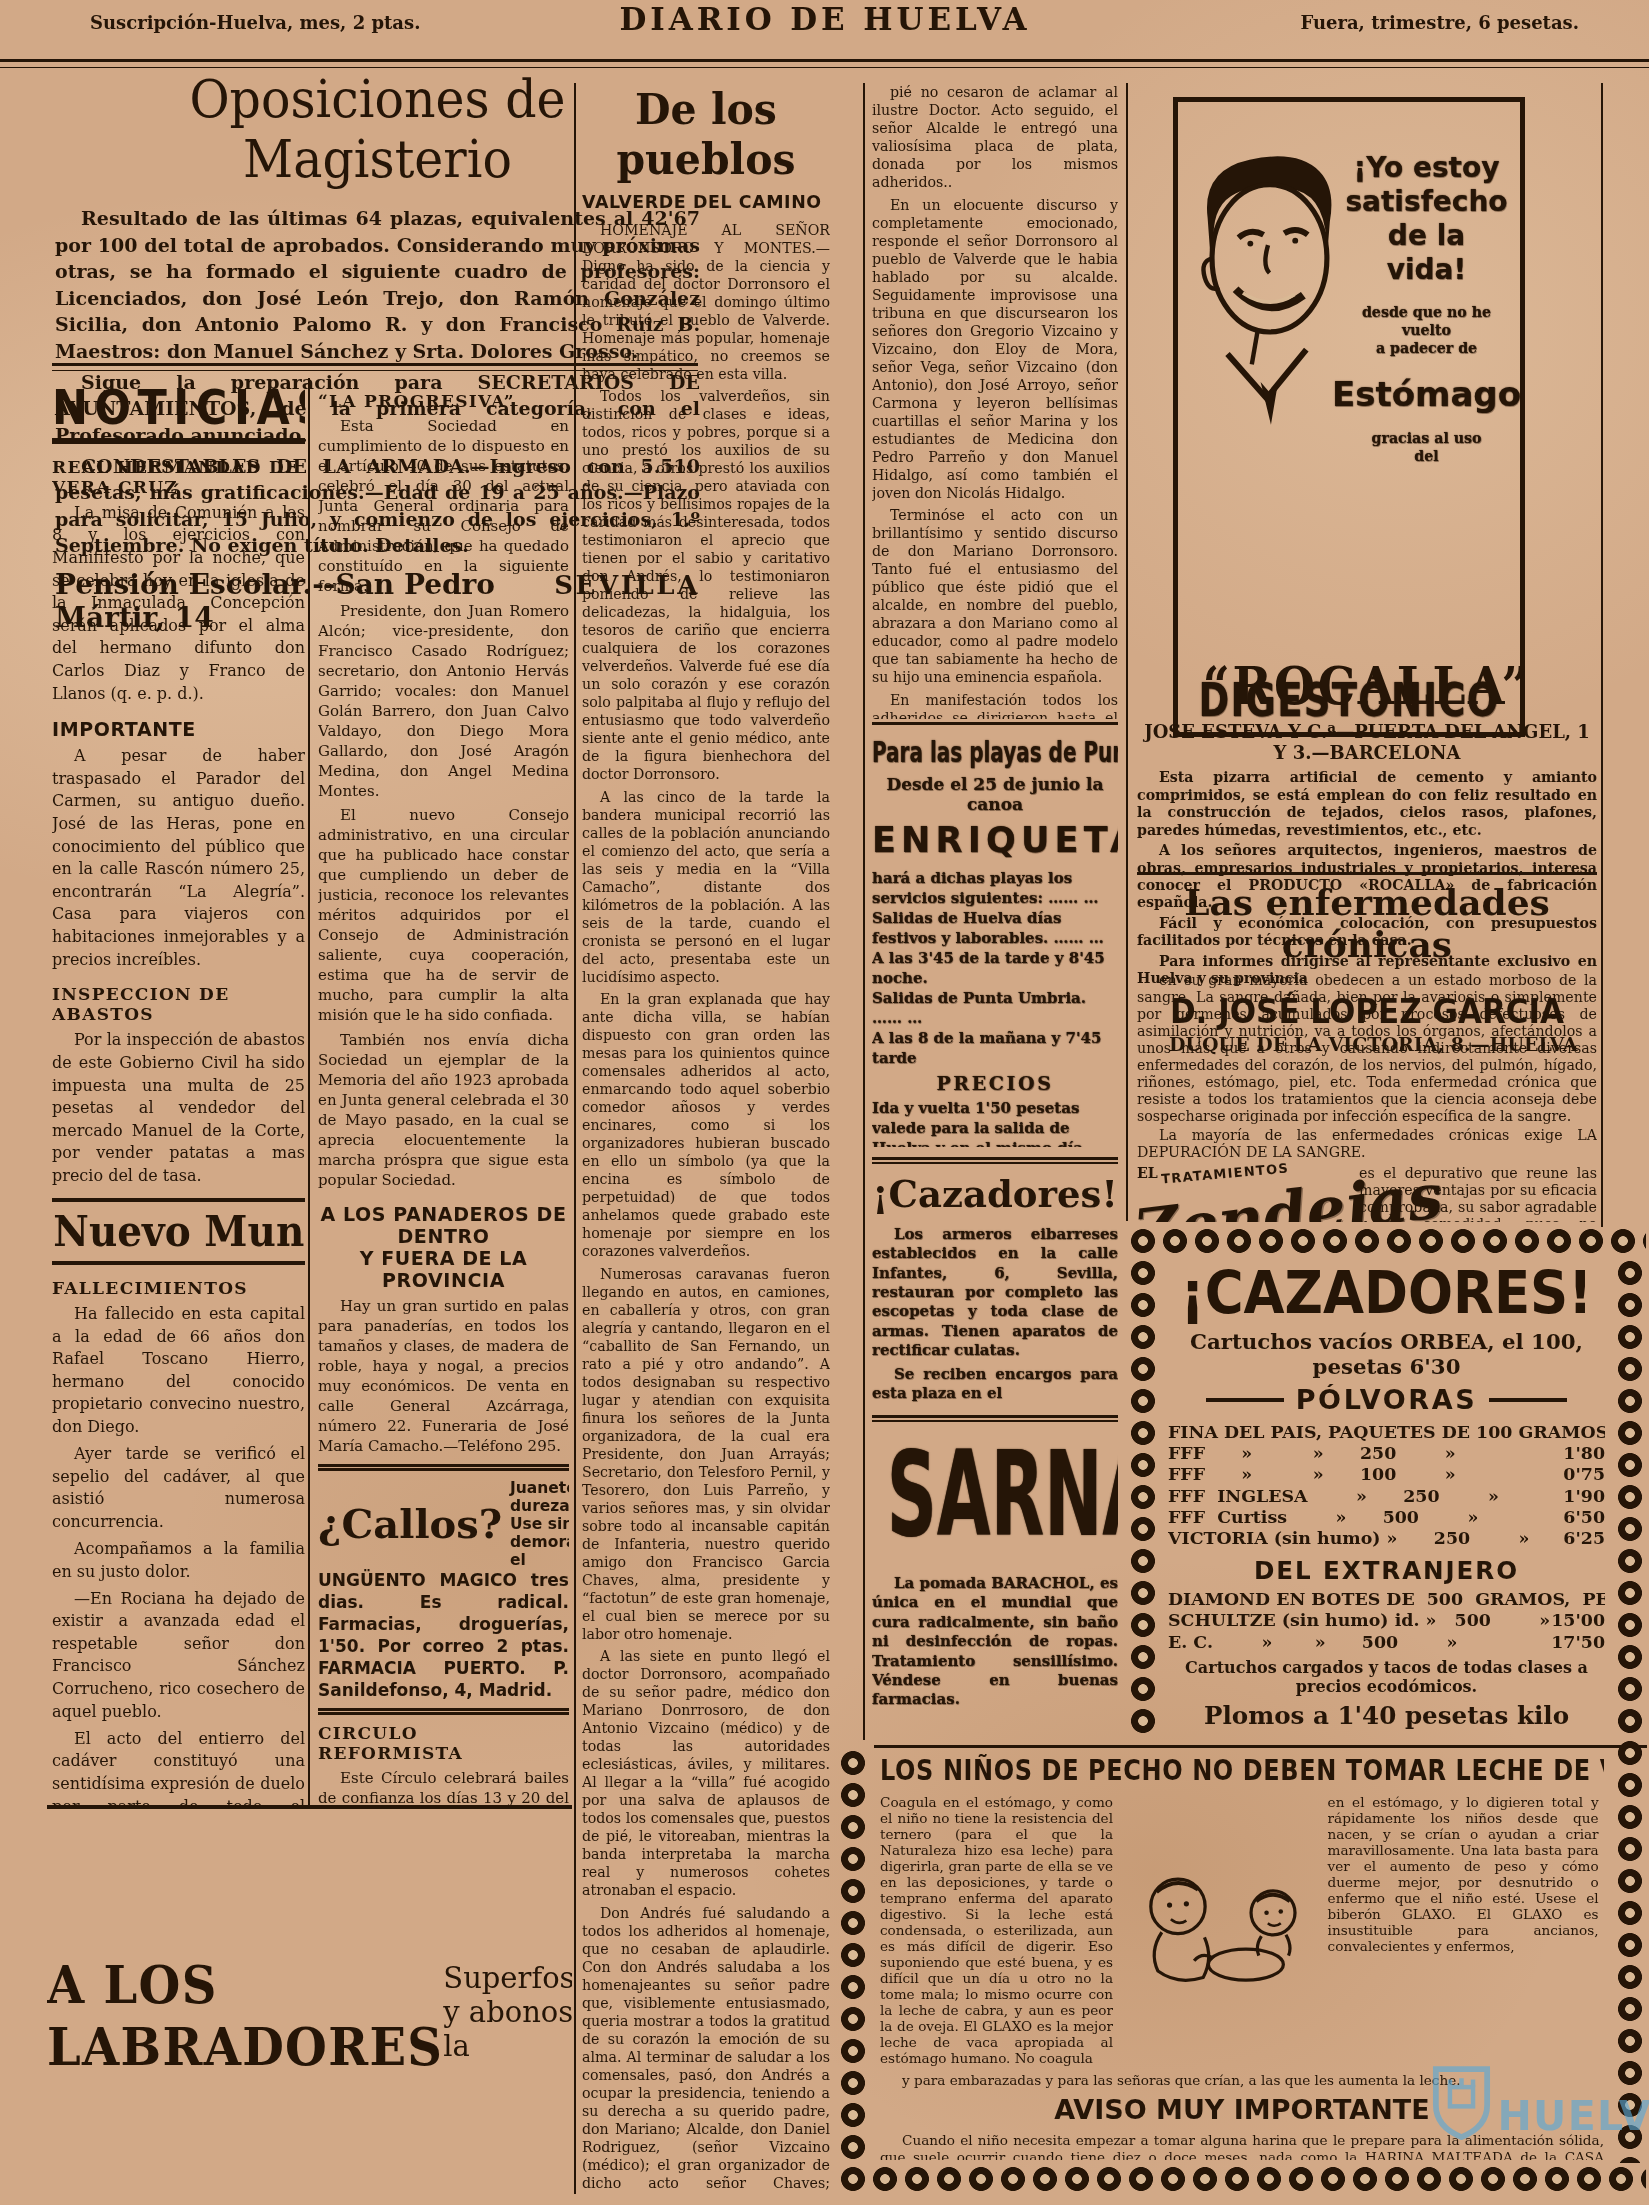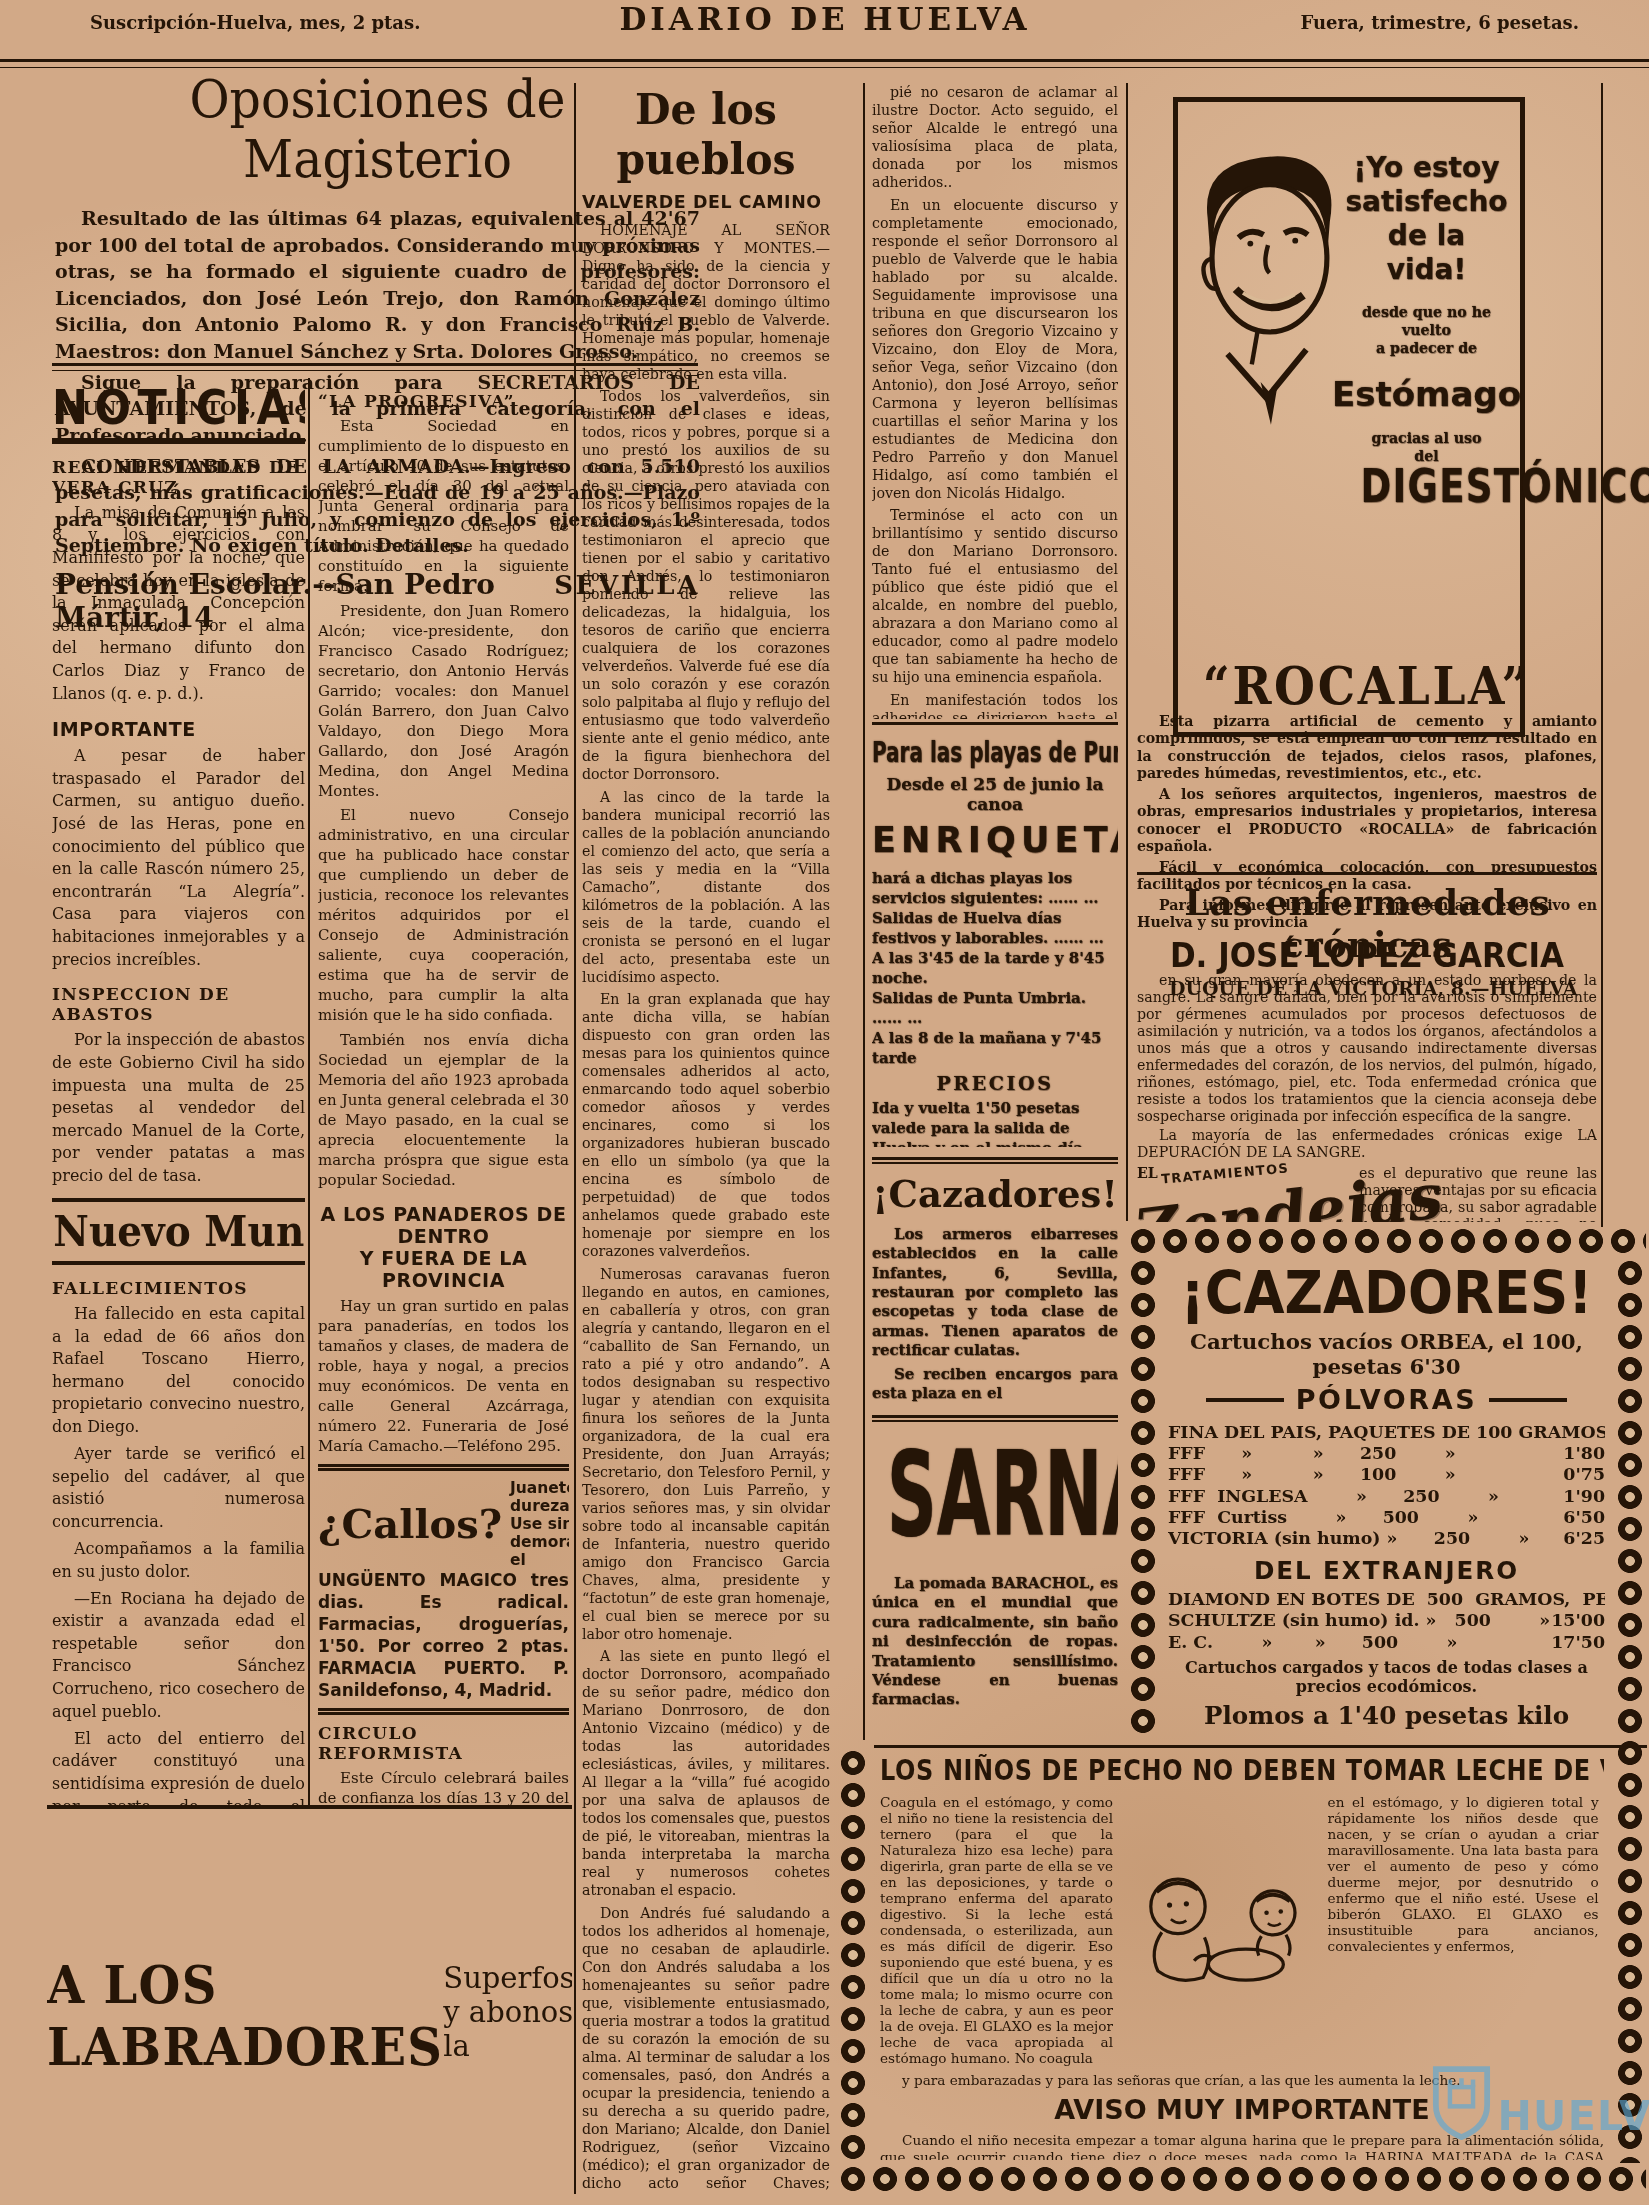--- a/index.html
+++ b/index.html
@@ -57,21 +57,21 @@
   .playas-sub{font-size:17px;font-weight:bold;margin-bottom:6.5px;}
   .enriqueta{font-family:"DejaVu Sans",sans-serif;font-size:35px;font-weight:bold;letter-spacing:5.2px;margin:3.9px 0 7.8px;}
   #playas .ln{font-size:15px;line-height:20px;font-weight:bold;text-align:left;text-indent:0;margin:0;}
   .precios{font-size:19px;font-weight:bold;letter-spacing:2.6px;text-align:center;margin:3.9px 0;}
   
   .cazs-title{font-size:37px;font-weight:bold;text-align:center;margin:5.2px 0 9px;}
   #cazsmall p{font-size:15px;line-height:19.4px;font-weight:bold;}
   .sarna-title{font-family:"DejaVu Sans",sans-serif;font-size:79px;font-weight:bold;text-align:center;transform:scale(.88,1.5);margin:26px 0 34px;white-space:nowrap;}
   #sarna p{font-size:15px;line-height:19.4px;font-weight:bold;}
   
-  #digestonico{position:absolute;left:1173px;top:97px;width:352px;height:640px;border:5.8px solid #251507;box-sizing:border-box;padding:10.3px 9px;display:flex;flex-wrap:wrap;flex-direction:column;}
+  #digestonico{position:absolute;left:1173px;top:97px;width:352px;height:640px;border:5.8px solid #251507;box-sizing:border-box;padding:10.3px 9px;display:flex;flex-wrap:wrap;}
   .dig-face{width:162px;height:381px;}
   .dig-right{width:155px;display:flex;flex-direction:column;align-items:center;text-align:center;padding-top:39px;}
   .dig-l-big{font-family:"DejaVu Sans",sans-serif;font-size:28px;font-weight:bold;line-height:34px;}
   .dig-l-sm{font-size:14.2px;font-weight:bold;line-height:18px;margin-top:15.5px;}
   .dig-est{font-family:"DejaVu Sans",sans-serif;font-size:34px;font-weight:bold;margin-top:17px;}
   .dig-name{width:100%;text-align:center;font-family:"DejaVu Sans",sans-serif;font-size:37px;font-weight:bold;letter-spacing:1.3px;transform:scaleY(1.25);align-self:flex-end;}
   
   #rocalla{position:absolute;left:1137px;top:658px;width:460px;}
   .roc-title{font-size:47px;font-weight:bold;text-align:center;letter-spacing:2.6px;transform:scaleY(1.1);}
   .roc-sub{font-size:18px;font-weight:bold;text-align:center;margin:7.8px 0 6.5px;}
@@ -295,20 +295,21 @@
       <div class="dig-l-sm sm">
         <div>gracias al uso</div>
         <div>del</div>
       </div>
     </div>
     <div class="dig-name sm">DIGESTÓNICO</div>
   </div>
 
   <div id="rocalla">
     <div class="roc-title">“ROCALLA”</div>
+    <div class="roc-sub">JOSE ESTEVA Y C.ª—PUERTA DEL ANGEL, 1 Y 3.—BARCELONA</div>
     <p>Esta pizarra artificial de cemento y amianto comprimidos, se está emplean do con feliz resultado en la construcción de tejados, cielos rasos, plafones, paredes húmedas, revestimientos, etc., etc.</p>
     <p>A los señores arquitectos, ingenieros, maestros de obras, empresarios industriales y propietarios, interesa conocer el PRODUCTO «ROCALLA» de fabricación española.</p>
     <p>Fácil y económica colocación, con presupuestos facilitados por técnicos en la casa.</p>
     <p>Para informes dirigirse al representante exclusivo en Huelva y su provincia</p>
     <div class="roc-name">D. JOSÉ LOPEZ GARCIA</div>
     <div class="roc-addr">DUQUE DE LA VICTORIA, 8.—HUELVA</div>
   </div>
   <div class="hr" style="left:1137px;top:872px;width:460px;height:3.2px;"></div>
 
   <div id="enferm">

